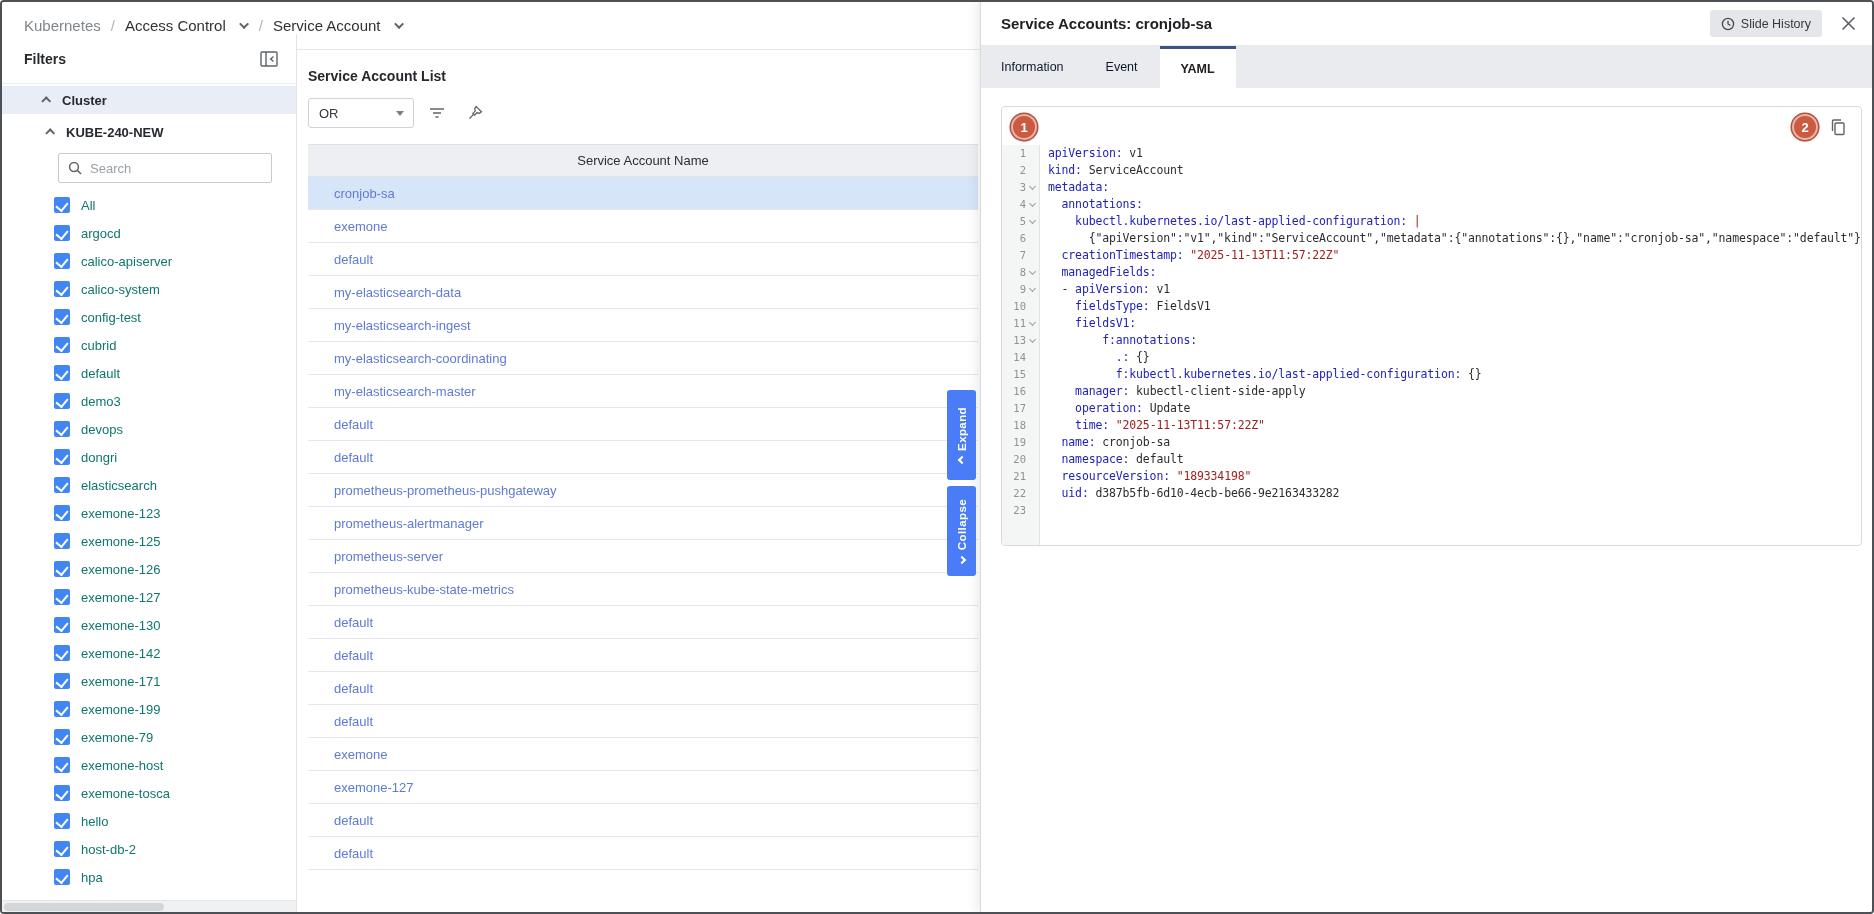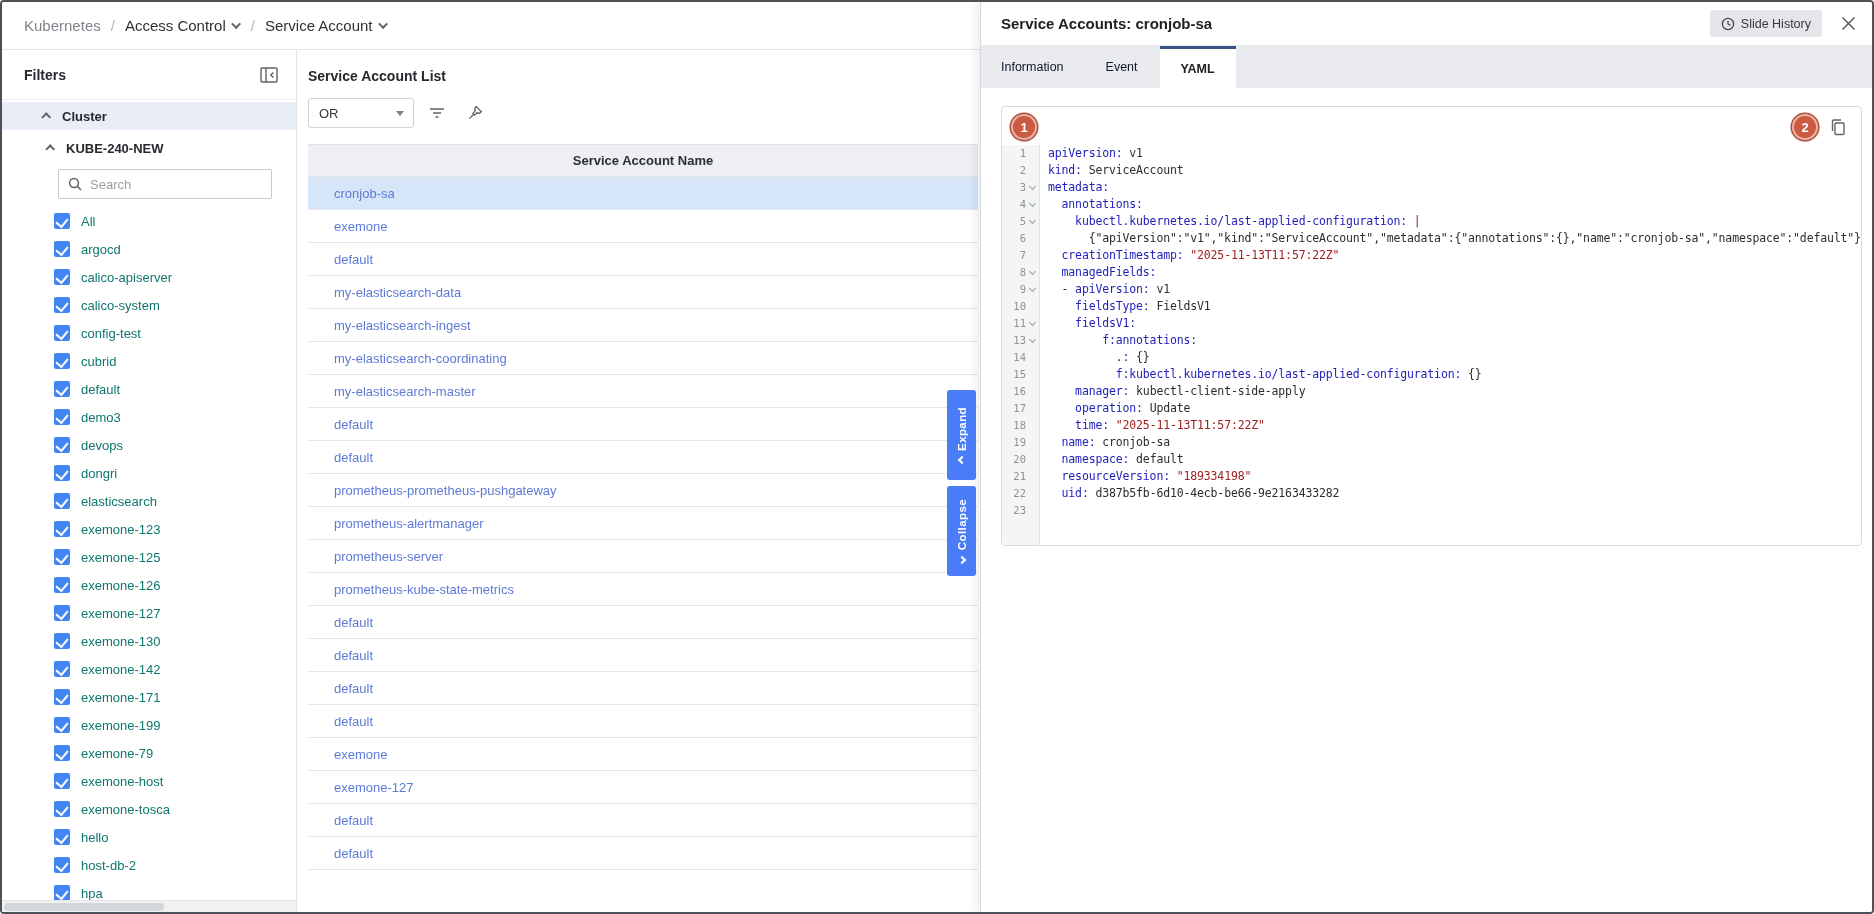--- a/index.html
+++ b/index.html
@@ -6,27 +6,27 @@
   html,body { background:#fff; font-family:"Liberation Sans","DejaVu Sans",sans-serif; }
   .window { position:relative; width:1874px; height:914px; background:#fff;
             border:2px solid #4d5156; border-radius:4px; overflow:hidden; }
 
   
   .left-region { position:absolute; left:0; top:0; width:978px; height:100%; background:#fff; }
   .breadcrumb { height:48px; display:flex; align-items:center; gap:10px; padding-left:22px;
                 border-bottom:1px solid #e4e6e8; font-size:15px; }
   .bc-root { color:#7f858a; cursor:pointer; }
   .bc-sep { color:#b2b6ba; }
-  .bc-item { display:flex; align-items:center; gap:8px; color:#2e3236; font-weight:500; cursor:pointer; }
+  .bc-item { display:flex; align-items:center; gap:16px; color:#2e3236; font-weight:500; cursor:pointer; }
   .chev { display:inline-block; width:7px; height:7px; border-left:2px solid #5f6368; border-bottom:2px solid #5f6368; }
   .chev.down { transform:rotate(-45deg) translateY(-2px); }
   .chev.up   { transform:rotate(135deg) translateY(-1px); }
 
   
-  .sidebar { position:absolute; left:0; top:48px; bottom:0; width:295px; border-right:1px solid #e2e4e7; overflow:hidden; background:#fff; }
+  .sidebar { position:absolute; left:0; top:32px; bottom:0; width:295px; border-right:1px solid #e2e4e7; overflow:hidden; background:#fff; }
   .filters-header { height:50px; display:flex; align-items:center; justify-content:space-between;
                     padding:0 16px 0 22px; border-bottom:1px solid #eceef0; }
   .filters-title { font-size:14px; font-weight:bold; color:#26292d; }
   .collapse-btn { width:22px; height:20px; display:flex; align-items:center; justify-content:center; cursor:pointer; }
   .tree-row { display:flex; align-items:center; gap:13px; font-size:13px; font-weight:bold; color:#26292d; cursor:pointer; }
   .tree-row.cluster { height:28px; margin-top:2px; padding-left:40px; background:var(--cluster-row-bg); }
   .tree-row.kube { height:28px; margin-top:4px; padding-left:44px; }
   .search-box { margin:7px 16px 8px 56px; height:30px; width:214px; border:1px solid #c6cbd1; border-radius:2px;
                 display:flex; align-items:center; gap:8px; padding:0 9px; background:#fff; }
   .search-box input { border:none; outline:none; width:160px; font-size:13px; color:#333;
@@ -45,21 +45,21 @@
   .main-panel { position:absolute; left:296px; top:48px; right:0; bottom:0; overflow:hidden; }
   .list-title { margin:18px 0 0 10px; font-size:14px; font-weight:bold; color:#26292d; }
   .controls { display:flex; align-items:center; gap:8px; margin:14px 0 16px 10px; }
   .op-select { width:106px; height:30px; border:1px solid #ced3d8; border-radius:3px; background:#fff;
                display:flex; align-items:center; justify-content:space-between; padding:0 9px 0 10px;
                font-size:13px; color:#33373b; cursor:pointer; }
   .op-caret { width:0; height:0; border-left:4px solid transparent; border-right:4px solid transparent; border-top:5px solid #7a7f84; }
   .icon-btn { width:30px; height:30px; display:flex; align-items:center; justify-content:center; cursor:pointer; }
   .sa-table { margin:12px 0 0 10px; width:670px; }
   .sa-head { height:33px; background:#edeff2; border-top:1px solid #dfe2e5; border-bottom:1px solid #dfe2e5;
-             display:flex; align-items:center; justify-content:center; font-size:13px; font-weight:bold; color:#2b2f33; }
+             display:flex; align-items:center; justify-content:center; font-size:13px; font-weight:normal; color:#2b2f33; }
   .sa-row { height:33px; display:flex; align-items:center; padding-left:26px; border-bottom:1px solid #e5e7ea;
             font-size:13px; color:var(--row-link-blue); cursor:pointer; background:#fff; }
   .sa-row.selected { background:var(--selected-row-bg); }
   .vtabs { position:absolute; right:4px; top:340px; display:flex; flex-direction:column; gap:6px; z-index:5; }
   .vtab { width:29px; height:90px; background:var(--expand-tab-blue); border-radius:3px; color:#fff;
           display:flex; flex-direction:column; align-items:center; justify-content:center; gap:7px; cursor:pointer; }
   .vtab .vtext { writing-mode:vertical-rl; transform:rotate(180deg); font-size:11.5px; font-weight:bold; letter-spacing:.4px; }
   .vchev { width:6px; height:6px; border-left:2px solid #fff; border-bottom:2px solid #fff; }
   .vchev.left  { transform:rotate(45deg); }
   .vchev.right { transform:rotate(225deg); }

